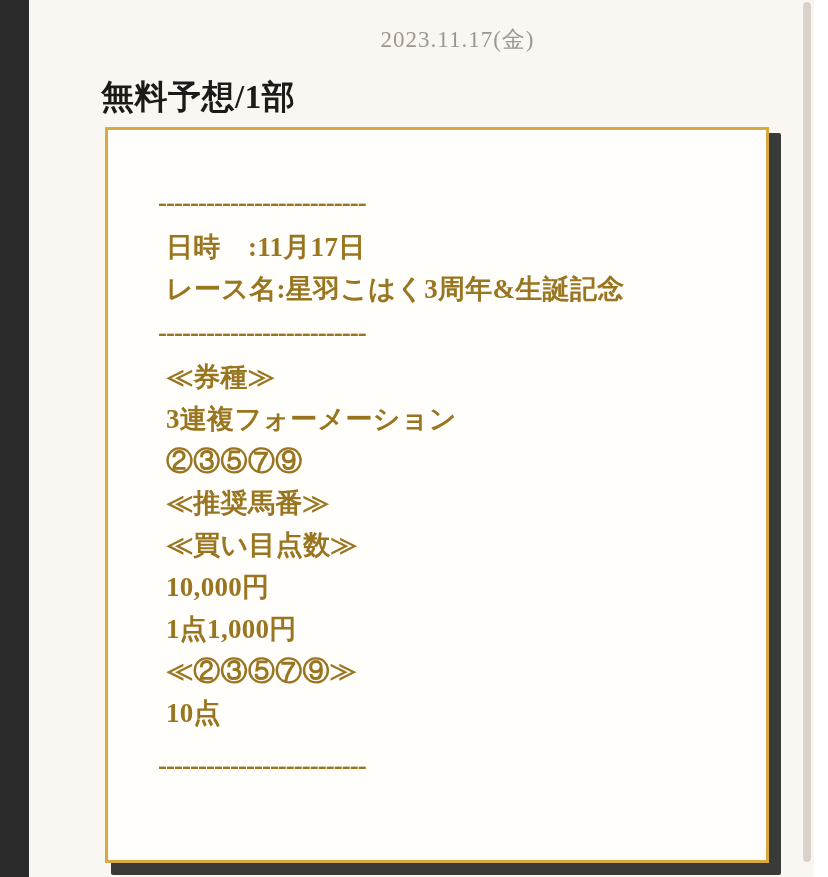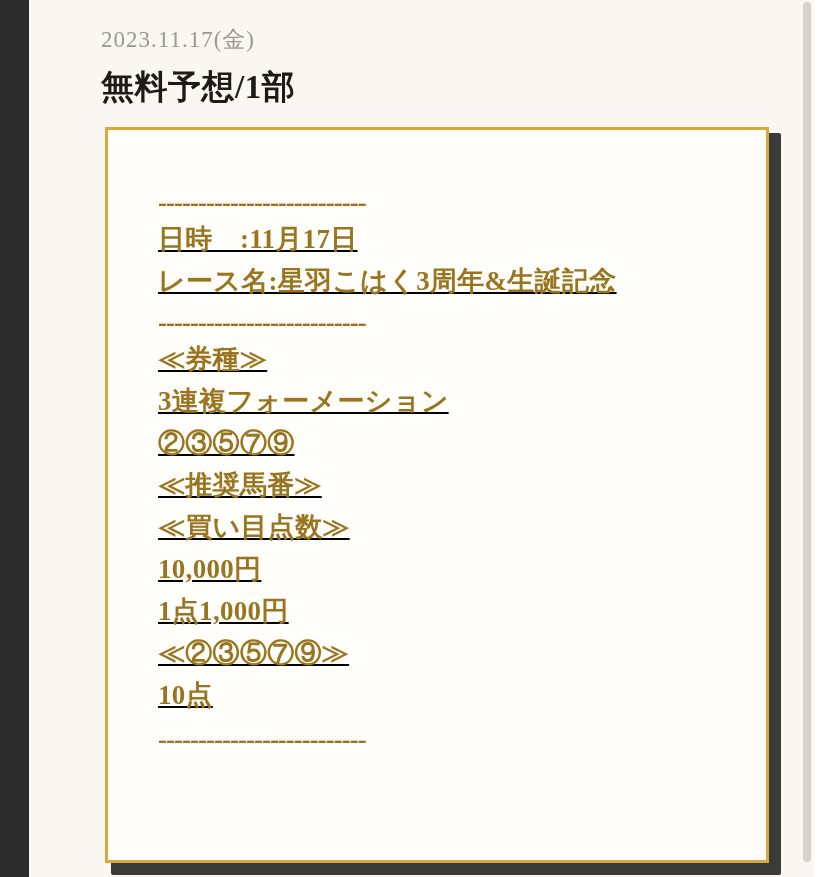--- a/index.html
+++ b/index.html
@@ -57,23 +57,24 @@
 
   .header {
     padding: 26px 0 0 72px;
   }
   .date-line {
     font-family: "Liberation Serif", serif;
     font-size: 23px;
     letter-spacing: 1px;
     color: #9d9790;
     line-height: 1.2;
+    text-align: center;
   }
   .page-title {
-    margin-top: 14px;
+    margin-top: 24px;
     font-size: 33px;
     font-weight: bold;
     color: #1d1b18;
     letter-spacing: 0.5px;
     line-height: 1.2;
   }
 
   
   .card-wrap {
     position: absolute;
@@ -116,21 +117,21 @@
   .rule {
     font-family: "Liberation Serif", serif;
     font-size: 27px;
     color: #9a7520;
     font-weight: bold;
     line-height: 1.1;
     letter-spacing: -1px;
     white-space: pre;
   }
   .rule.gap-top { margin-top: 6px; }
-  .block { margin: 0; padding: 0; text-decoration: underline; }
+  .block { margin: 8px; padding: 0; }
   .spacer-sm { height: 8px; }
 </style>
 </head>
 <body>
 
 <div class="left-gutter"></div>
 
 <div class="page">
 
   <div class="header">

